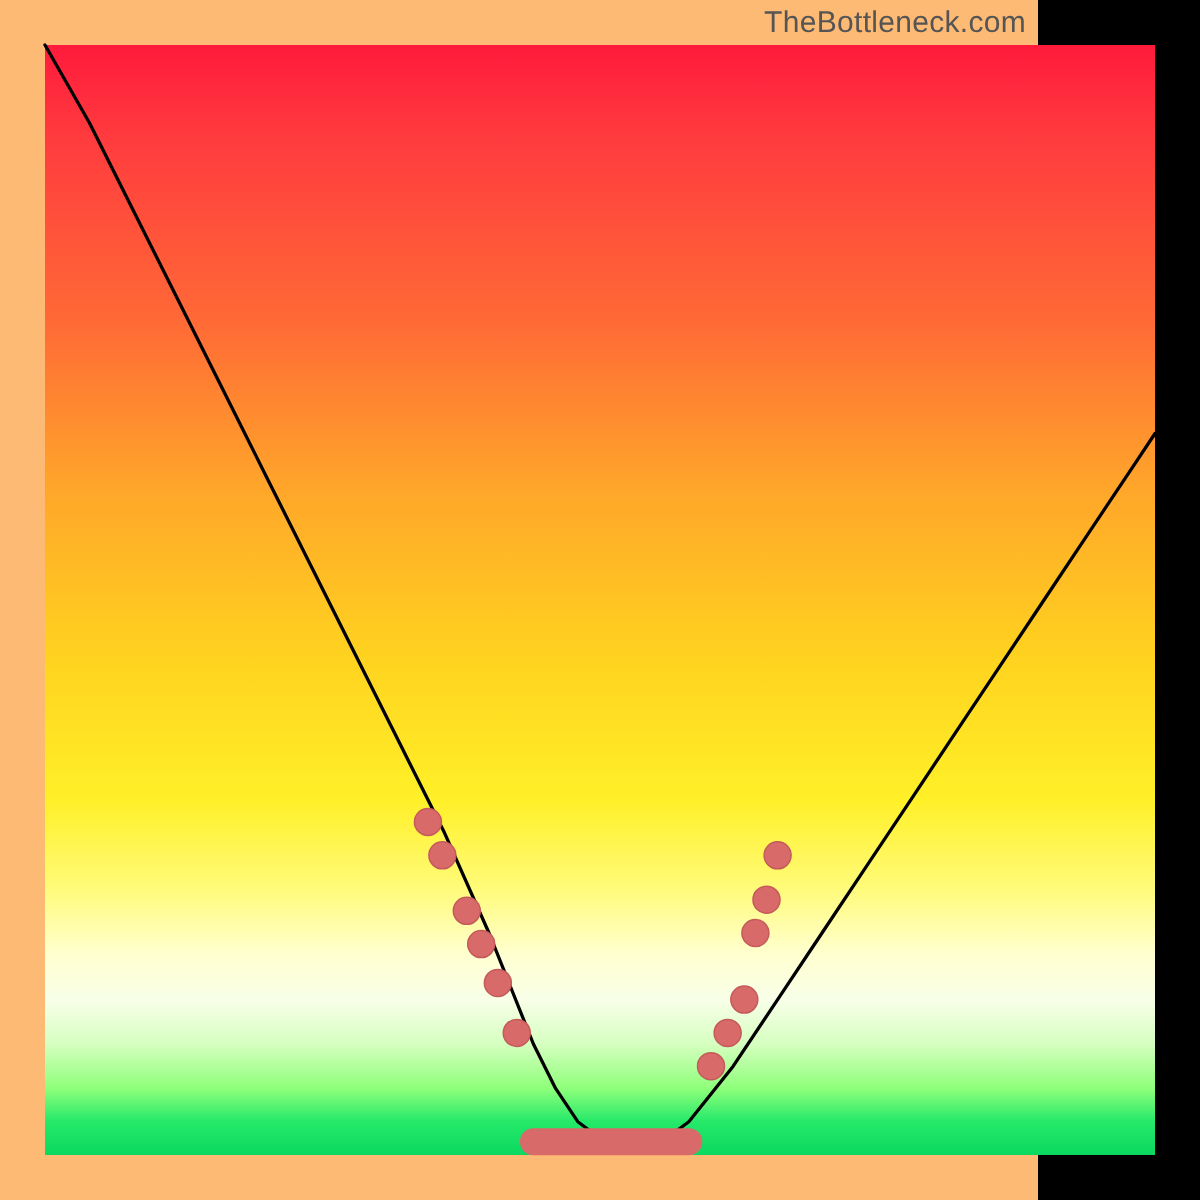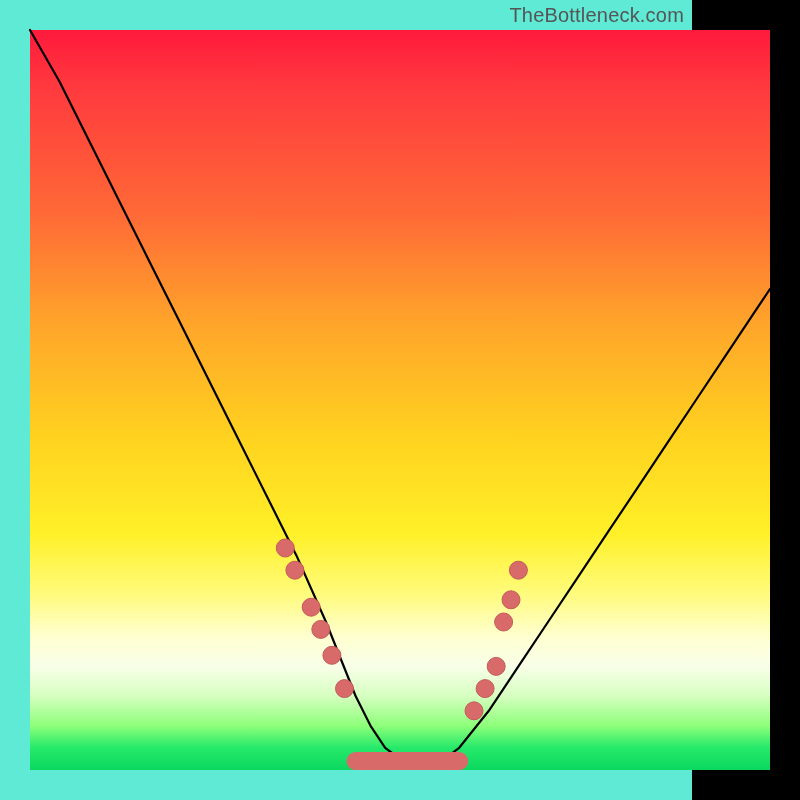--- a/index.html
+++ b/index.html
@@ -8,21 +8,21 @@
     width: 800px;
     height: 800px;
     overflow: hidden;
     background: #000;
     font-family: Arial, Helvetica, sans-serif;
   }
   .frame {
     position: relative;
     width: 692px;
     height: 800px;
-    background: #5eead4;
+    background: #fdba74;
   }
   .plot {
     position: absolute;
     left: 30px;
     top: 30px;
     width: 740px;
     height: 740px;
     
     background: linear-gradient(
       to bottom,

